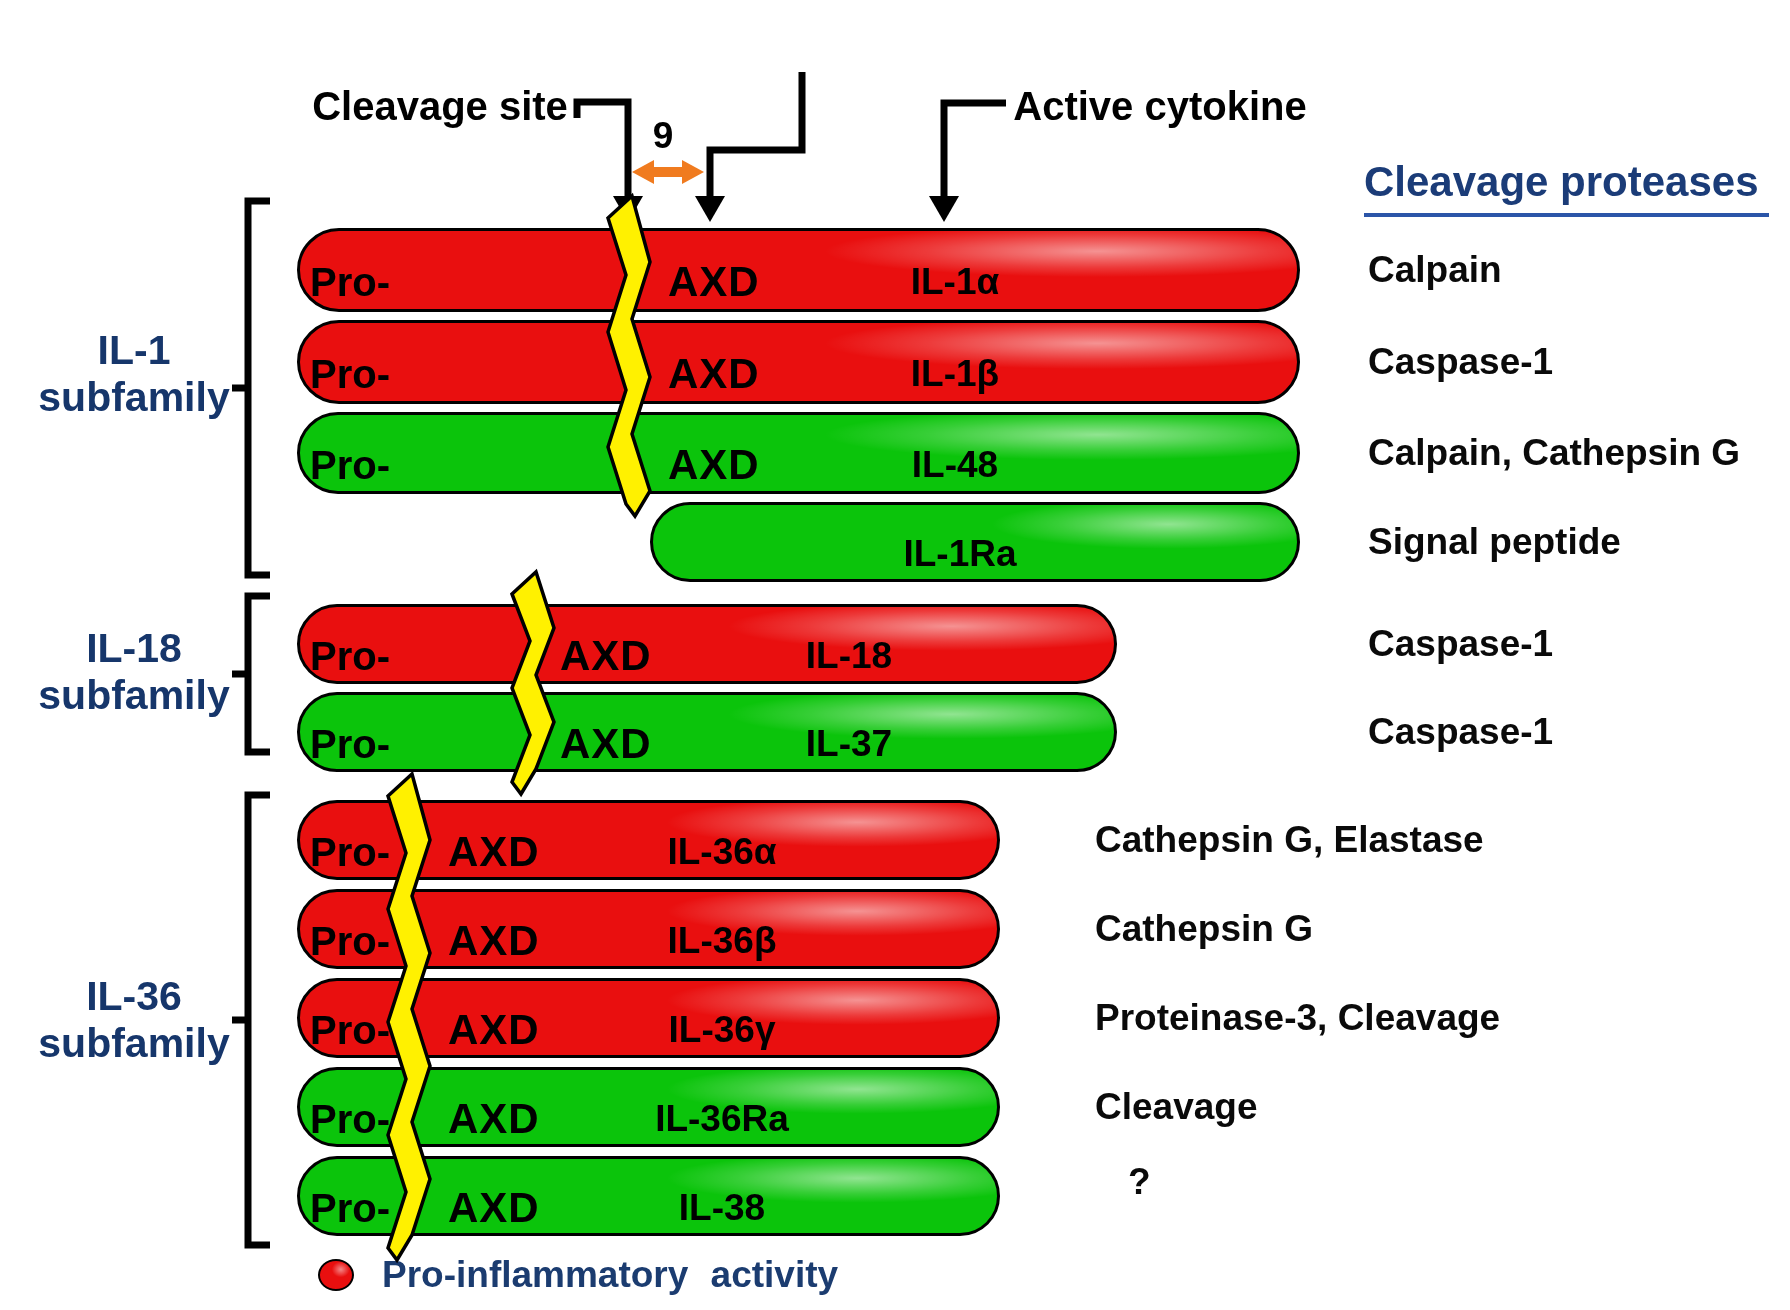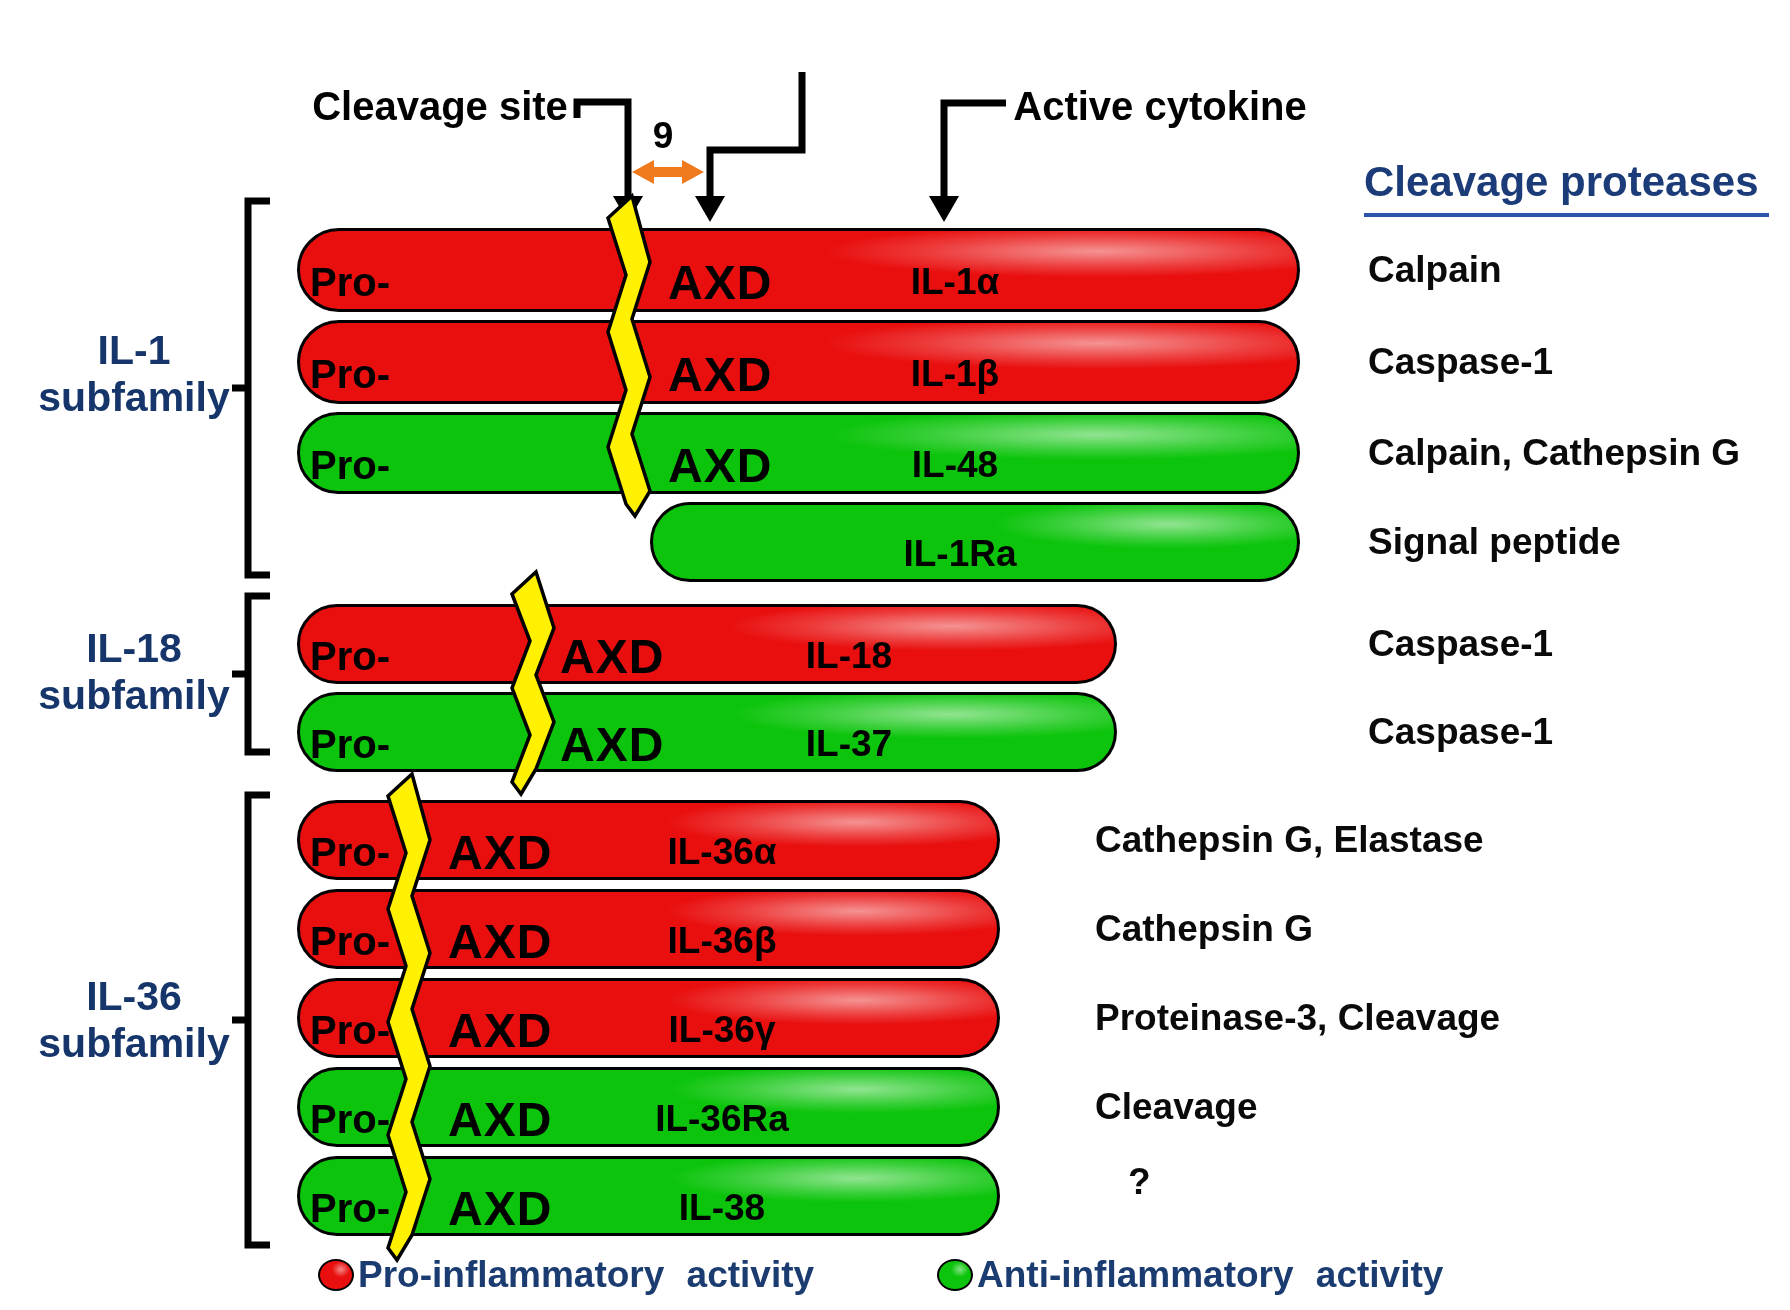--- a/index.html
+++ b/index.html
@@ -8,28 +8,28 @@
   .toplabel{position:absolute;transform:translateX(-50%);font-weight:bold;font-size:40px;
             color:#000;white-space:nowrap;}
   #lbl-nine{position:absolute;transform:translateX(-50%);font-weight:bold;font-size:37px;color:#000;}
   #proteases-header{position:absolute;left:1339px;top:158px;font-weight:bold;font-size:42px;
             color:#1B3C78;white-space:nowrap;border-bottom:4px solid #2B55A8;padding:0 10px 7px 0;margin-left:25px;}
   .sublabel{position:absolute;width:280px;text-align:center;font-weight:bold;font-size:41px;
             color:#16366B;line-height:47px;white-space:nowrap;}
   .pill{position:absolute;border:3px solid #000;box-sizing:border-box;}
   .rowtxt{position:absolute;transform:translateY(-50%);font-weight:bold;color:#000;white-space:nowrap;margin-top:12px;}
   .protxt{font-size:40px;}
-  .axdtxt{font-size:48px;letter-spacing:1px;}
+  .axdtxt{font-size:42px;letter-spacing:1px;}
   .nametxt{font-size:37px;transform:translate(-50%,-50%);}
   .prot{position:absolute;transform:translateY(-50%);font-weight:bold;font-size:37px;color:#0a0a0a;
         white-space:nowrap;}
   #overlay{position:absolute;left:0;top:0;z-index:5;pointer-events:none;}
   #pills{position:absolute;left:0;top:0;z-index:1;}
   #rowtext{position:absolute;left:0;top:0;z-index:2;}
-  .legend-item{position:absolute;display:flex;align-items:center;gap:4px;z-index:2;}
+  .legend-item{position:absolute;display:flex;align-items:center;gap:28px;z-index:2;}
   .dot{width:36px;height:32px;border-radius:50%;border:2px solid #000;box-sizing:border-box;
        display:inline-block;}
   .legend-label{font-weight:bold;font-size:37px;color:#1B3C70;white-space:nowrap;word-spacing:12px;}
 </style>
 </head>
 <body>
 
 <div id="canvas">
 
   <div class="toplabel" style="left:1160px;top:84px;">Active cytokine</div>
@@ -132,18 +132,14 @@
       </g>
       <polygon points="608,218 626,275 608,332 626,390 608,447 626,504 635,516 650,491 632,434 650,377 632,319 650,262 632,196" fill="#FFF100" stroke="#000" stroke-width="3.5" stroke-linejoin="miter"></polygon>
       <polygon points="512,594 530,641 512,688 530,735 512,782 521,794 536,769 554,722 536,675 554,628 536,572" fill="#FFF100" stroke="#000" stroke-width="3.5" stroke-linejoin="miter"></polygon>
       <polygon points="388,796 406,853 388,909 406,966 388,1022 406,1079 388,1135 406,1192 388,1248 397,1260 412,1235 430,1179 412,1122 430,1066 412,1009 430,953 412,896 430,840 412,774" fill="#FFF100" stroke="#000" stroke-width="3.5" stroke-linejoin="miter"></polygon>
     </svg>
 
   <div class="legend-item" style="left:318px;top:1254px;">
     <span class="dot" id="dot0" style="background: radial-gradient(40% 40% at 65% 30%, rgba(255, 255, 255, 0.5), rgba(255, 255, 255, 0) 70%), rgb(233, 15, 15);"></span>
     <span class="legend-label">Pro-inflammatory activity</span>
   </div>
-  <div class="legend-item" style="left:937px;top:1254px;">
-    <span class="dot" id="dot1" style="background: radial-gradient(40% 40% at 65% 30%, rgba(255, 255, 255, 0.5), rgba(255, 255, 255, 0) 70%), rgb(11, 196, 11);"></span>
-    <span class="legend-label">Anti-inflammatory activity</span>
-  </div>
 
 </div>
 
 </body></html>

